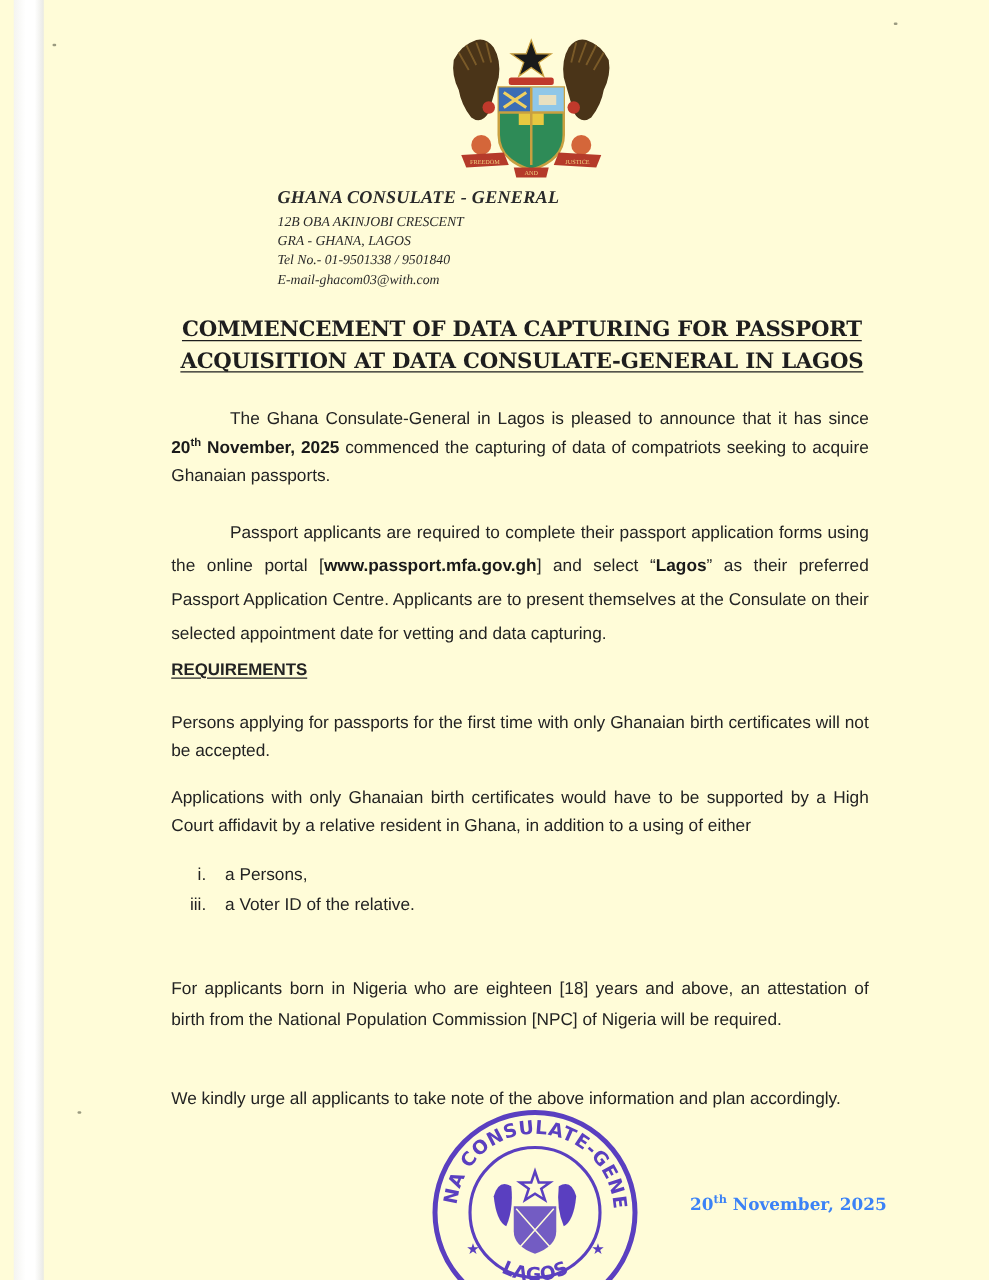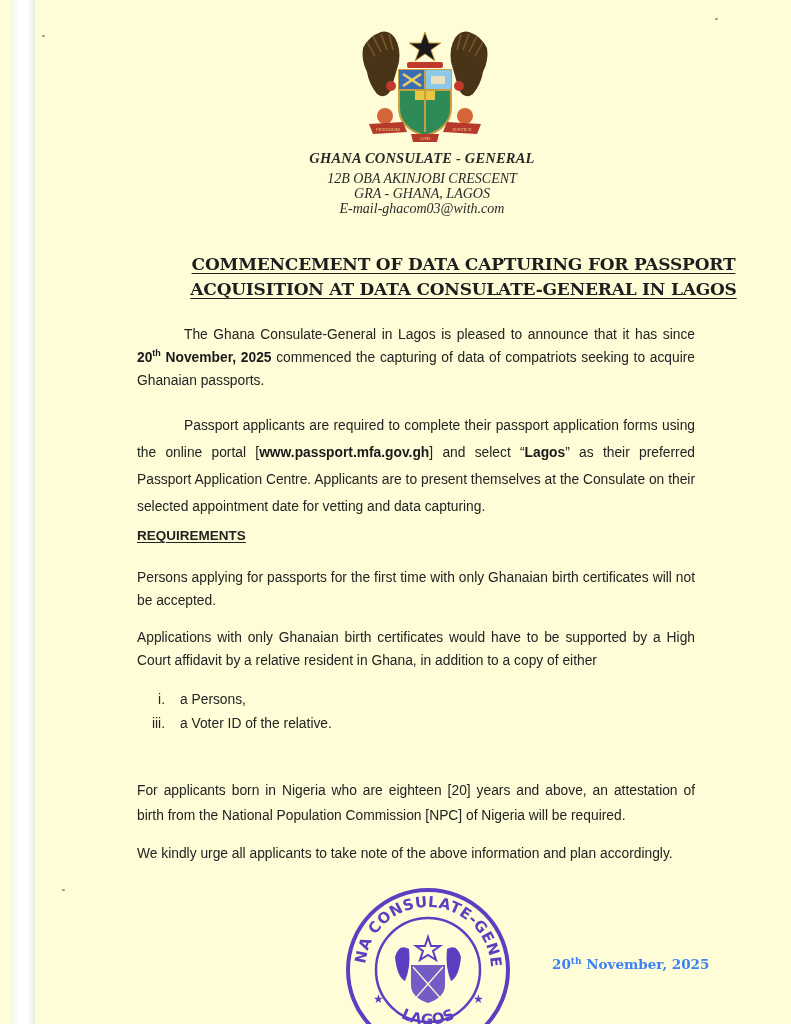--- a/index.html
+++ b/index.html
@@ -8,28 +8,28 @@
     background:#fffcd8;
     font-family:"Liberation Serif", serif;
     color:#222;
   }
   .strip {
     position:absolute; left:11px; top:0; width:24px; height:1024px;
     background:linear-gradient(90deg,#f4f4f0 0%,#ffffff 40%,#ffffff 70%,#e9e9e4 100%);
   }
   .speck { position:absolute; width:3px; height:2px; background:#9a9a80; border-radius:1px; }
   .crest { position:absolute; left:355px; top:28px; width:140px; height:118px; }
-  .letterhead { position:absolute; left:222px; width:400px; text-align:center; font-style:italic; color:#2a2a2a; }
+  .letterhead { position:absolute; left:222px; width:400px; text-align:left; font-style:italic; color:#2a2a2a; }
   .lh-title { top:150px; font-weight:bold; font-size:14.5px; letter-spacing:0.2px; }
-  .lh-line { font-size:14px; line-height:15.2px; }
+  .lh-line { font-size:11px; line-height:15.2px; }
   .lh-addr { top:171px; }
   .title {
     position:absolute; left:140px; width:555px; top:252px; text-align:center;
     font-family:"DejaVu Serif", serif; font-weight:bold; font-size:17px; line-height:25px;
-    text-decoration:underline; text-underline-offset:3px; color:#1e1e1e; letter-spacing:-0.2px;margin-left:46px;
+    text-decoration:underline; text-underline-offset:3px; color:#1e1e1e; letter-spacing:-0.2px;
   }
   .body { position:absolute; left:137px; width:558px; font-family:"Liberation Sans", sans-serif; font-size:13.8px; color:#232323; }
   .para { text-align:justify; line-height:23px; margin:0; }
   .indent { text-indent:47px; }
   b { font-weight:bold; color:#1a1a1a; }
   sup { font-size:9px; vertical-align:super; line-height:0; font-weight:bold; }
   .req { font-weight:bold; text-decoration:underline; font-size:13.5px; text-underline-offset:2px; }
   .list { list-style:none; margin:0; padding:0; }
   .list li { position:relative; padding-left:43px; line-height:24px; }
   .list .num { position:absolute; left:0; width:28px; text-align:right; }
@@ -74,20 +74,21 @@
   <path d="M56 106 L84 106 L82 114 L58 114Z" fill="#b53a2a"></path>
   <text x="33" y="103" font-size="5" fill="#f0d080" text-anchor="middle" font-family="Liberation Serif, serif">FREEDOM</text>
   <text x="70" y="112" font-size="5" fill="#f0d080" text-anchor="middle" font-family="Liberation Serif, serif">AND</text>
   <text x="107" y="103" font-size="5" fill="#f0d080" text-anchor="middle" font-family="Liberation Serif, serif">JUSTICE</text>
 </svg>
 
 <div class="letterhead lh-title">GHANA CONSULATE - GENERAL</div>
 <div class="letterhead lh-addr">
   <div class="lh-line">12B OBA  AKINJOBI CRESCENT</div>
   <div class="lh-line">GRA - GHANA, LAGOS</div>
+  <div class="lh-line">Tel No.- 01-9501338 / 9501840</div>
   <div class="lh-line">E-mail-ghacom03@with.com</div>
 </div>
 
 <div class="title">
   <div>COMMENCEMENT OF DATA CAPTURING FOR PASSPORT</div>
   <div>ACQUISITION AT DATA CONSULATE-GENERAL IN LAGOS</div>
 </div>
 
 <div class="body" style="top:323px;">
   <p class="para indent"><span>The Ghana Consulate-General in Lagos is pleased to announce that it has since </span><b><span>20</span><sup>th</sup><span> November, 2025</span></b><span> commenced the capturing of data of compatriots seeking to acquire Ghanaian passports.</span></p>
@@ -99,35 +100,35 @@
 
 <div class="body" style="top:528px;">
   <span class="req">REQUIREMENTS</span>
 </div>
 
 <div class="body" style="top:566px;">
   <p class="para">Persons applying for passports for the first time with only Ghanaian birth certificates will not be accepted.</p>
 </div>
 
 <div class="body" style="top:626px;">
-  <p class="para">Applications with only Ghanaian birth certificates would have to be supported by a High Court affidavit by a relative resident in Ghana, in addition to a copy of either</p>
+  <p class="para">Applications with only Ghanaian birth certificates would have to be supported by a High Court affidavit by a relative resident in Ghana, in addition to a using of either</p>
 </div>
 
 <div class="body" style="top:688px;">
   <ul class="list">
     <li><span class="num">i.</span><span>a Persons,</span></li>
     <li><span class="num">iii.</span><span>a Voter ID of the relative.</span></li>
   </ul>
 </div>
 
 <div class="body" style="top:778px;">
-  <p class="para" style="line-height:25px;">For applicants born in Nigeria who are eighteen [20] years and above, an attestation of birth from the National Population Commission [NPC] of Nigeria will be required.</p>
+  <p class="para" style="line-height:25px;">For applicants born in Nigeria who are eighteen [18] years and above, an attestation of birth from the National Population Commission [NPC] of Nigeria will be required.</p>
 </div>
 
-<div class="body" style="top:842px;">
+<div class="body" style="top:867px;">
   <p class="para">We kindly urge all applicants to take note of the above information and plan accordingly.</p>
 </div>
 
 <svg class="stamp" viewBox="0 0 170 170">
   <defs>
     <path id="arcTop" d="M22 85 A63 63 0 0 1 148 85"></path>
     <path id="arcBot" d="M30 100 A58 58 0 0 0 140 100"></path>
   </defs>
   <circle cx="85" cy="85" r="80" fill="none" stroke="#5a3fc0" stroke-width="4"></circle>
   <circle cx="85" cy="85" r="52" fill="none" stroke="#5a3fc0" stroke-width="2.5"></circle>

